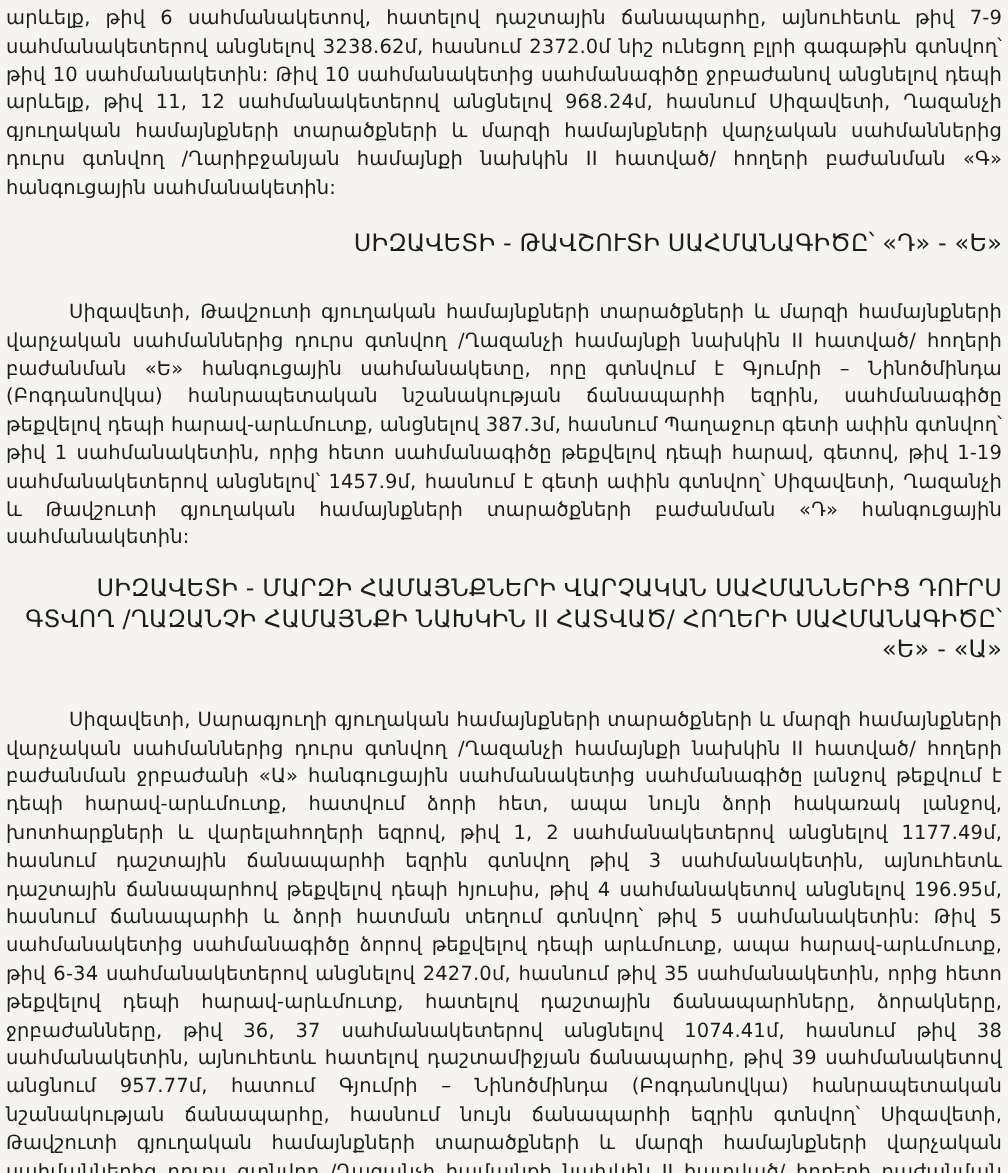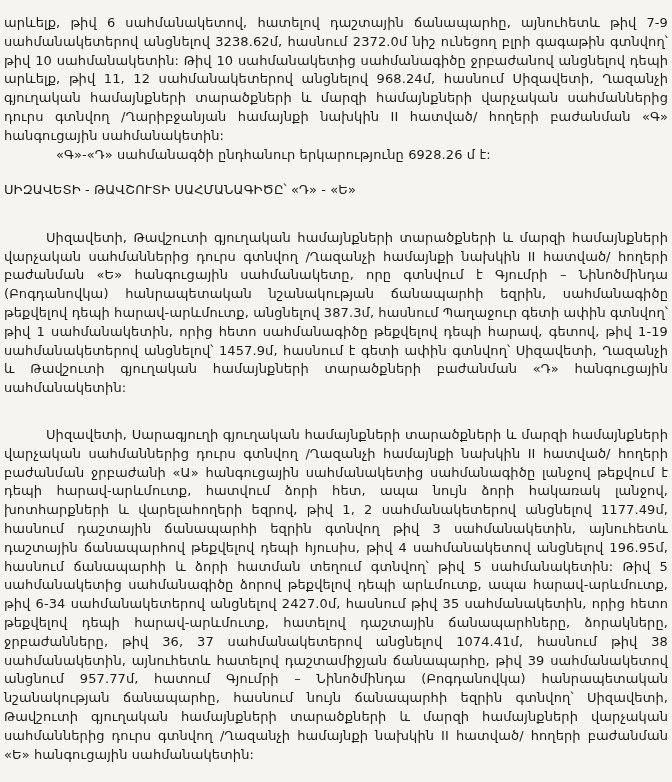--- a/index.html
+++ b/index.html
@@ -11,21 +11,21 @@
     height: 782px;
     overflow: hidden;
     background: #f5f4f1;
     font-family: "DejaVu Sans", sans-serif;
     color: #1d1d1b;
   }
   .page {
     box-sizing: border-box;
     width: 672px;
     height: 782px;
-    padding: 14px 4px 2px 4px;
+    padding: 4px 4px 2px 4px;
     font-size: 13px;
     line-height: 18.8px;
     letter-spacing: 0.1px;
   }
   .para {
     margin: 0;
     text-align: justify;
     text-justify: inter-word;
   }
   .para.indent {
@@ -36,39 +36,39 @@
     margin: 0;
     padding-left: 52px;
     text-align: left;
     white-space: nowrap;
   }
   .length-line.gap-top {
     margin-top: 10px;
   }
   .heading {
     margin: 16px 0 17px 0;
-    font-size: 13px;
+    font-size: 16px;
     font-weight: normal;
-    text-align: left;
+    text-align: right;
     line-height: 20.5px;
   }
   .heading.two-line {
     margin: 13px 0 24px 0;
   }
 </style>
 </head>
 <body>
 
 <div class="page">
 
   <p class="para">արևելք, թիվ 6 սահմանակետով, հատելով դաշտային ճանապարհը, այնուհետև թիվ 7-9 սահմանակետերով անցնելով 3238.62մ, հասնում 2372.0մ նիշ ունեցող բլրի գագաթին գտնվող՝ թիվ 10 սահմանակետին: Թիվ 10 սահմանակետից սահմանագիծը ջրբաժանով անցնելով դեպի արևելք, թիվ 11, 12 սահմանակետերով անցնելով 968.24մ, հասնում Սիզավետի, Ղազանչի գյուղական համայնքների տարածքների և մարզի համայնքների վարչական սահմաններից դուրս գտնվող /Ղարիբջանյան համայնքի նախկին II հատված/ հողերի բաժանման «Գ» հանգուցային սահմանակետին:</p>
 
-  <p class="length-line">«Գ»-«Դ» սահմանագծի ընդհանուր երկարությունը 6928.26 մ է:</p>
 
   <h2 class="heading">ՍԻԶԱՎԵՏԻ - ԹԱՎՇՈՒՏԻ ՍԱՀՄԱՆԱԳԻԾԸ՝ «Դ» - «Ե»</h2>
 
   <p class="para indent">Սիզավետի, Թավշուտի գյուղական  համայնքների տարածքների և մարզի համայնքների վարչական սահմաններից դուրս գտնվող /Ղազանչի համայնքի նախկին II հատված/ հողերի բաժանման «Ե» հանգուցային սահմանակետը, որը գտնվում է Գյումրի – Նինոծմինդա (Բոգդանովկա) հանրապետական նշանակության ճանապարհի եզրին, սահմանագիծը թեքվելով դեպի հարավ-արևմուտք, անցնելով 387.3մ, հասնում Պաղաջուր գետի ափին գտնվող՝ թիվ 1 սահմանակետին, որից հետո սահմանագիծը թեքվելով դեպի հարավ, գետով, թիվ 1-19 սահմանակետերով անցնելով՝ 1457.9մ, հասնում է գետի ափին գտնվող՝ Սիզավետի, Ղազանչի և Թավշուտի գյուղական  համայնքների տարածքների բաժանման «Դ» հանգուցային սահմանակետին:</p>
 
 
+  <h2 class="heading two-line">ՍԻԶԱՎԵՏԻ - ՄԱՐԶԻ ՀԱՄԱՅՆՔՆԵՐԻ ՎԱՐՉԱԿԱՆ ՍԱՀՄԱՆՆԵՐԻՑ ԴՈՒՐՍ ԳՏՎՈՂ /ՂԱԶԱՆՉԻ ՀԱՄԱՅՆՔԻ ՆԱԽԿԻՆ II ՀԱՏՎԱԾ/ ՀՈՂԵՐԻ ՍԱՀՄԱՆԱԳԻԾԸ՝ «Ե» - «Ա»</h2>
 
   <p class="para indent">Սիզավետի, Սարագյուղի գյուղական  համայնքների տարածքների և մարզի համայնքների վարչական սահմաններից դուրս գտնվող /Ղազանչի համայնքի նախկին II հատված/ հողերի բաժանման ջրբաժանի «Ա» հանգուցային սահմանակետից սահմանագիծը լանջով թեքվում է դեպի հարավ-արևմուտք, հատվում ձորի հետ, ապա նույն ձորի հակառակ լանջով, խոտհարքների և վարելահողերի եզրով, թիվ 1, 2 սահմանակետերով անցնելով 1177.49մ, հասնում դաշտային ճանապարհի եզրին գտնվող թիվ 3 սահմանակետին, այնուհետև դաշտային ճանապարհով թեքվելով դեպի հյուսիս, թիվ 4 սահմանակետով անցնելով  196.95մ, հասնում ճանապարհի և ձորի հատման տեղում գտնվող՝ թիվ 5 սահմանակետին: Թիվ 5 սահմանակետից սահմանագիծը ձորով թեքվելով դեպի արևմուտք, ապա հարավ-արևմուտք, թիվ 6-34 սահմանակետերով անցնելով 2427.0մ, հասնում թիվ 35 սահմանակետին, որից հետո թեքվելով դեպի հարավ-արևմուտք, հատելով դաշտային ճանապարհները, ձորակները, ջրբաժանները, թիվ 36, 37 սահմանակետերով անցնելով 1074.41մ, հասնում թիվ 38 սահմանակետին, այնուհետև հատելով դաշտամիջյան ճանապարհը, թիվ 39 սահմանակետով անցնում 957.77մ, հատում Գյումրի – Նինոծմինդա (Բոգդանովկա) հանրապետական նշանակության ճանապարհը, հասնում նույն ճանապարհի եզրին գտնվող՝ Սիզավետի, Թավշուտի գյուղական  համայնքների տարածքների և մարզի համայնքների վարչական սահմաններից դուրս գտնվող /Ղազանչի համայնքի նախկին II հատված/ հողերի բաժանման «Ե» հանգուցային սահմանակետին:</p>
 
 </div>
 
 </body></html>

